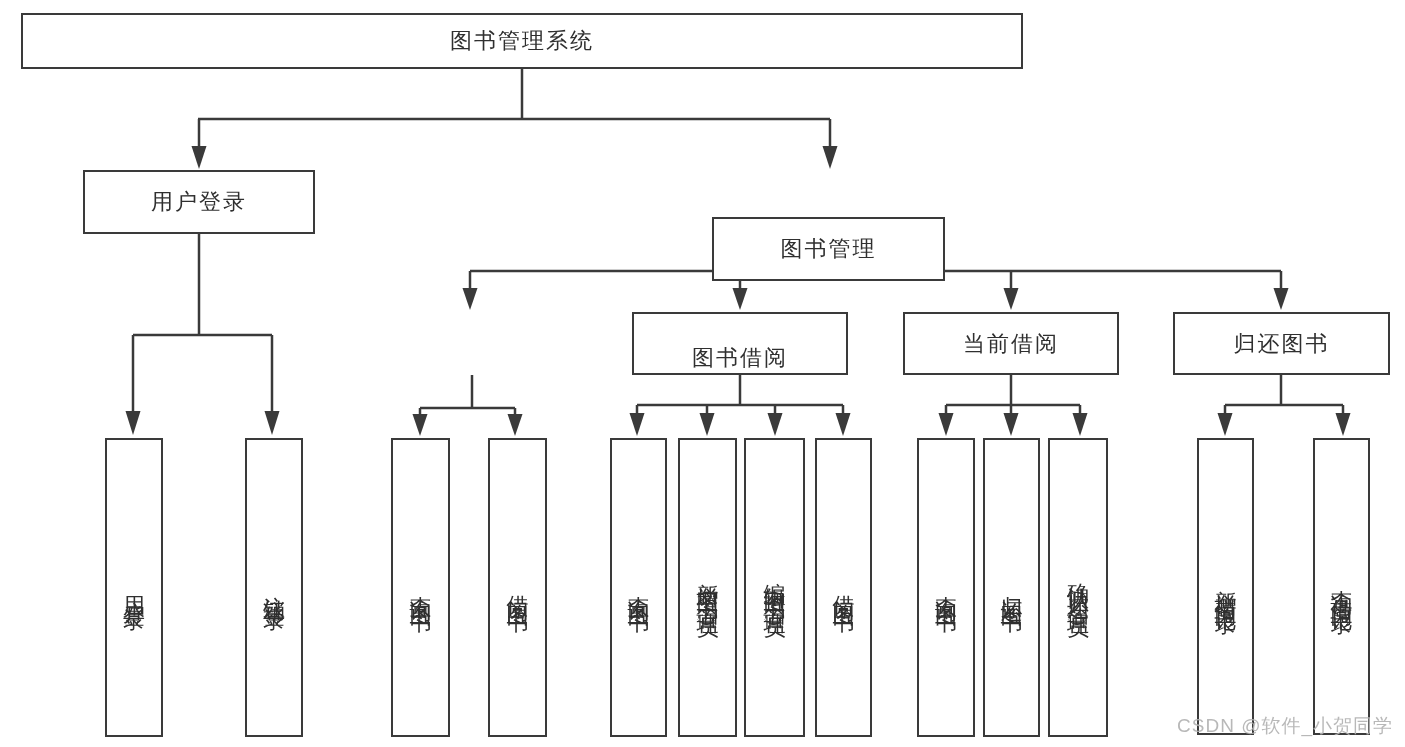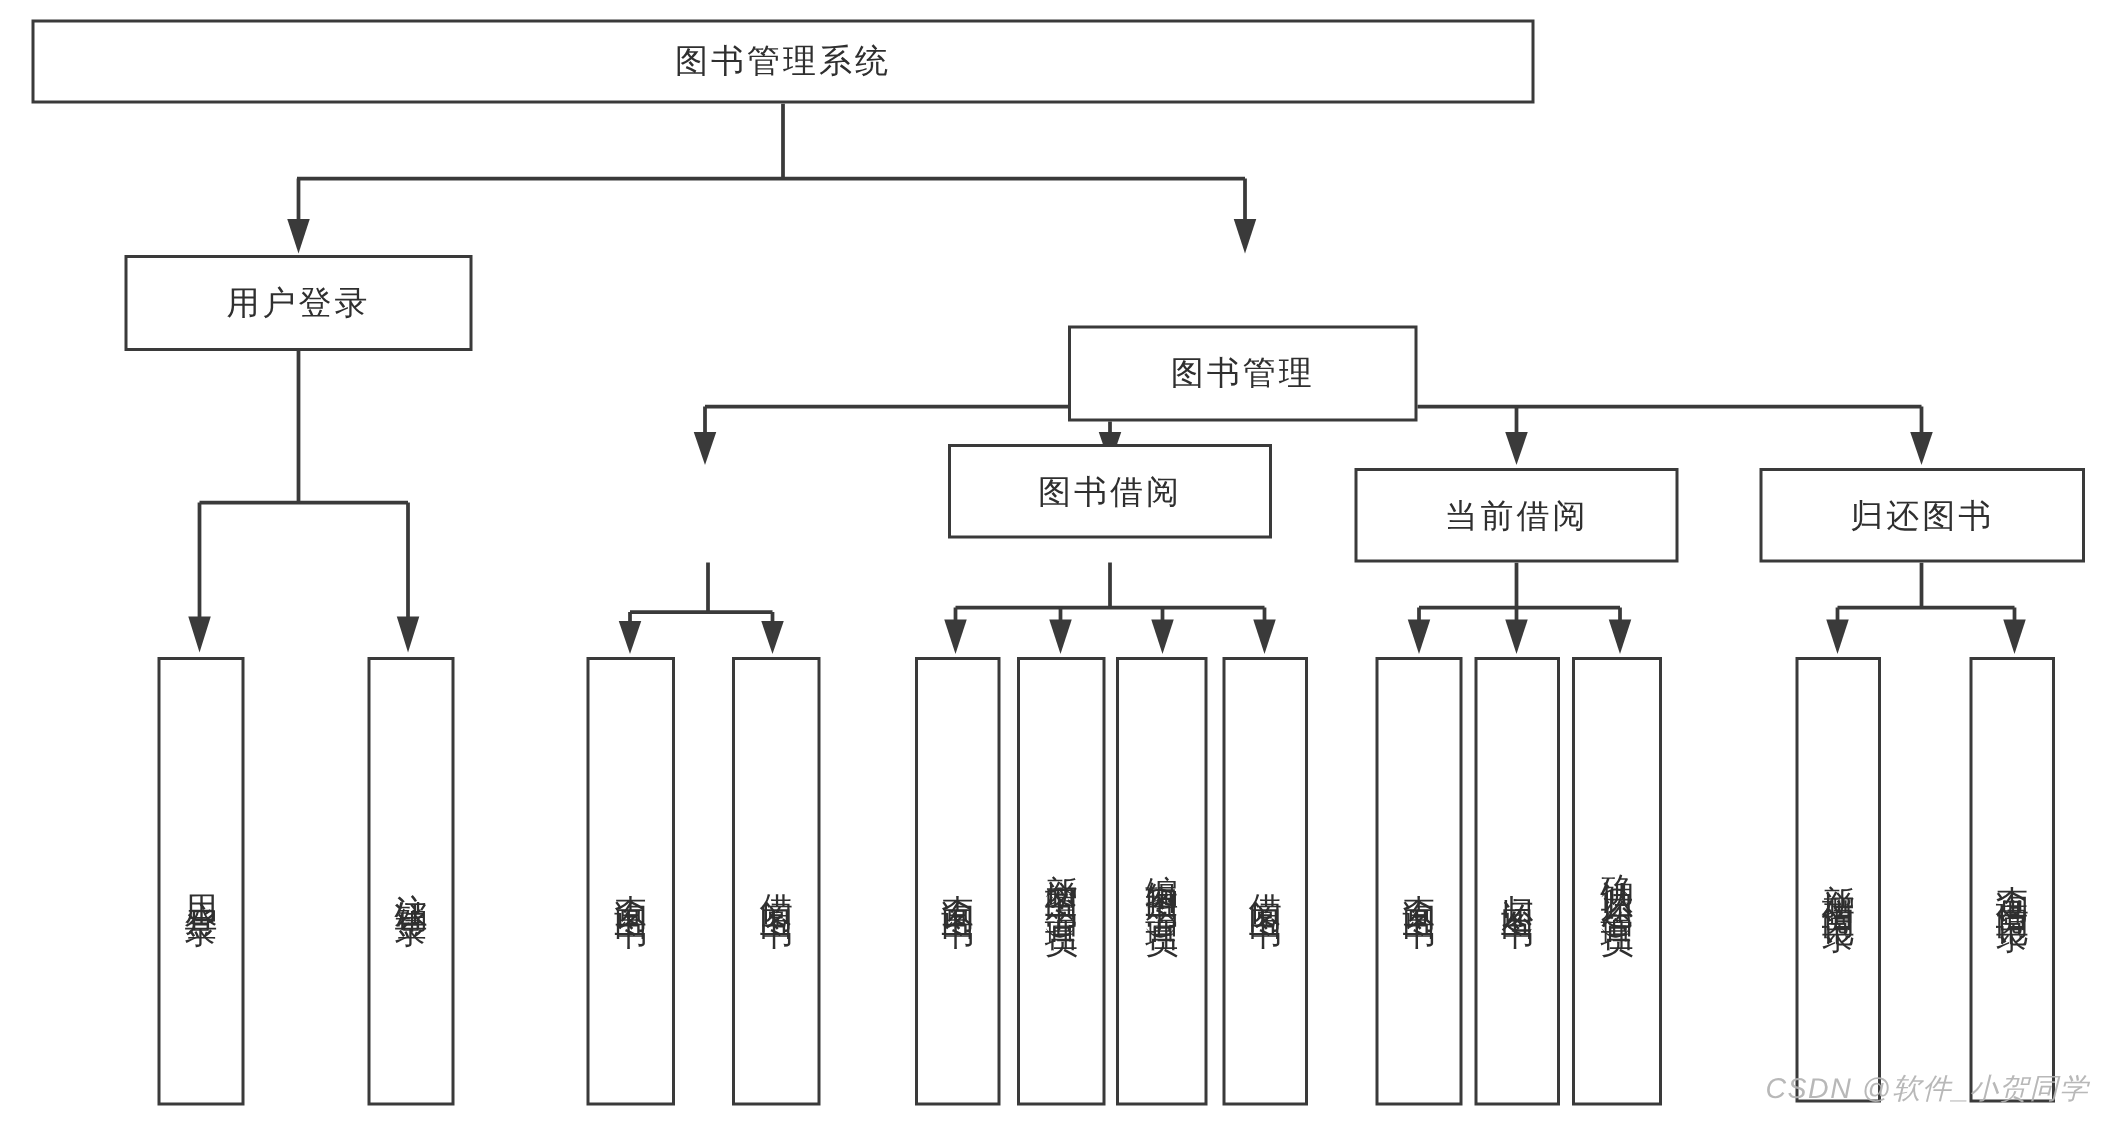--- a/index.html
+++ b/index.html
@@ -35,21 +35,20 @@
   .watermark{
     position:absolute;
     right:12px;
     bottom:8px;
     font-size:19px;
     letter-spacing:1px;
     color:#b3b3b3;
     opacity:.92;
     z-index:50;
     white-space:nowrap;
-    font-style:italic;
   }
 </style>
 </head>
 <body>
 
 <div class="stage">
 
   <svg class="connectors" viewBox="0 0 1405 747" xmlns="http://www.w3.org/2000/svg">
 
     <g>
@@ -130,21 +129,21 @@
     <span>图书管理系统</span>
   </div>
 
   <div class="box" style="left:83px;top:170px;width:232px;height:64px;">
     <span>用户登录</span>
   </div>
   <div class="box" style="left:712px;top:169px;width:233px;height:64px;margin-top:48px;">
     <span>图书管理</span>
   </div>
 
-  <div class="box" style="left:632px;top:296px;width:216px;height:63px;">
+  <div class="box" style="left:632px;top:312px;width:216px;height:63px;align-items:flex-end;">
     <span>图书借阅</span>
   </div>
   <div class="box" style="left:903px;top:312px;width:216px;height:63px;">
     <span>当前借阅</span>
   </div>
   <div class="box" style="left:1173px;top:312px;width:217px;height:63px;">
     <span>归还图书</span>
   </div>
 
   <div class="box vbox" style="left:105px;top:438px;width:58px;height:299px;">

